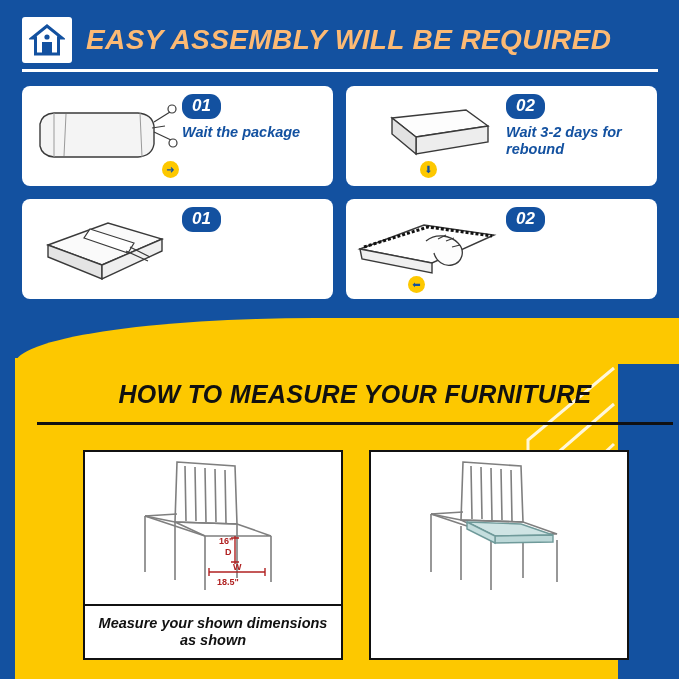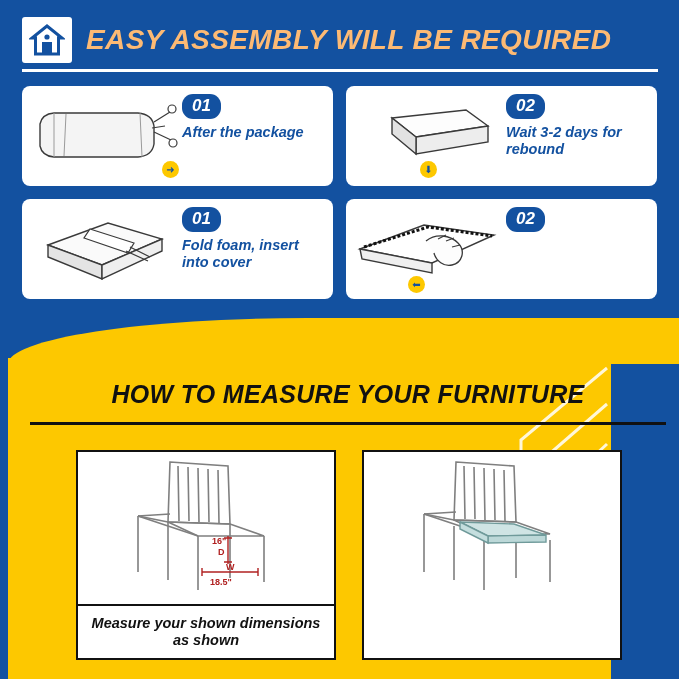--- a/index.html
+++ b/index.html
@@ -127,21 +127,21 @@
     align-items: center;
     justify-content: center;
     color: #1351a0;
     font-size: 10px;
     line-height: 1;
   }
 
   
   .bottom-section {
     position: absolute;
-    left: 8px;
+    left: 15px;
     top: 318px;
     width: 603px;
     height: 361px;
     background: #fdc800;
   }
   .curve {
     position: absolute;
     left: 0; top: 0;
     width: 679px;
     height: 40px;
@@ -253,21 +253,21 @@
             <path d="M10 32 Q12 22 24 21 L108 21 Q122 22 124 34 L124 52 Q122 64 108 65 L24 65 Q12 64 10 54 Z" fill="#f4f4f4" stroke="#3a3a3a" stroke-width="1.4"></path>
             <path d="M24 21 L24 65 M36 22 L34 64 M110 21 L112 65" fill="none" stroke="#9a9a9a" stroke-width="1"></path>
             <path d="M124 30 L140 20 M124 40 L141 48" fill="none" stroke="#3a3a3a" stroke-width="1.2"></path>
             <circle cx="142" cy="17" r="4" fill="none" stroke="#3a3a3a" stroke-width="1.2"></circle>
             <circle cx="143" cy="51" r="4" fill="none" stroke="#3a3a3a" stroke-width="1.2"></circle>
             <path d="M122 36 L135 34" fill="none" stroke="#3a3a3a" stroke-width="1.2"></path>
           </svg>
         </div>
         <div class="step-text-wrap">
           <div class="step-num-badge">01</div>
-          <div class="step-label">After the package</div>
+          <div class="step-label">Wait the package</div>
         </div>
         <div class="arrow-badge" style="left:140px; bottom:8px;">➜</div>
       </div>
 
       <div class="step-card">
         <div class="step-illus">
           <svg width="150" height="88" viewBox="0 0 150 88" aria-hidden="true">
             <path d="M38 26 L112 18 L134 34 L62 45 Z" fill="#fdfdfd" stroke="#3a3a3a" stroke-width="1.4"></path>
             <path d="M62 45 L134 34 L134 50 L62 62 Z" fill="#ededed" stroke="#3a3a3a" stroke-width="1.4"></path>
             <path d="M38 26 L38 42 L62 62 L62 45 Z" fill="#e2e2e2" stroke="#3a3a3a" stroke-width="1.4"></path>
@@ -285,21 +285,20 @@
           <svg width="150" height="88" viewBox="0 0 150 88" aria-hidden="true">
             <path d="M18 40 L78 18 L132 34 L72 60 Z" fill="#fafafa" stroke="#3a3a3a" stroke-width="1.4"></path>
             <path d="M18 40 L18 52 L72 74 L72 60 Z" fill="#e4e4e4" stroke="#3a3a3a" stroke-width="1.4"></path>
             <path d="M72 60 L132 34 L132 46 L72 74 Z" fill="#efefef" stroke="#3a3a3a" stroke-width="1.4"></path>
             <path d="M60 24 L104 38 L98 48 L54 33 Z" fill="#ffffff" stroke="#3a3a3a" stroke-width="1.2"></path>
             <path d="M96 46 L118 56 M100 42 L120 52" fill="none" stroke="#3a3a3a" stroke-width="1.2"></path>
           </svg>
         </div>
         <div class="step-text-wrap">
           <div class="step-num-badge">01</div>
-          <div class="step-label">Fold foam, insert into cover</div>
         </div>
       </div>
 
       <div class="step-card">
         <div class="step-illus">
           <svg width="150" height="88" viewBox="0 0 150 88" aria-hidden="true">
             <path d="M6 44 L70 20 L140 30 L78 58 Z" fill="#ffffff" stroke="#3a3a3a" stroke-width="1.4"></path>
             <path d="M6 44 L8 54 L78 68 L78 58 Z" fill="#efefef" stroke="#3a3a3a" stroke-width="1.4"></path>
             <path d="M10 42 L74 22 L138 31" fill="none" stroke="#111111" stroke-width="3" stroke-dasharray="3 2"></path>
             <path d="M72 36 C82 28 96 30 104 38 C112 46 108 58 98 60 C90 62 82 56 80 48" fill="#fdfdfd" stroke="#3a3a3a" stroke-width="1.3"></path>

